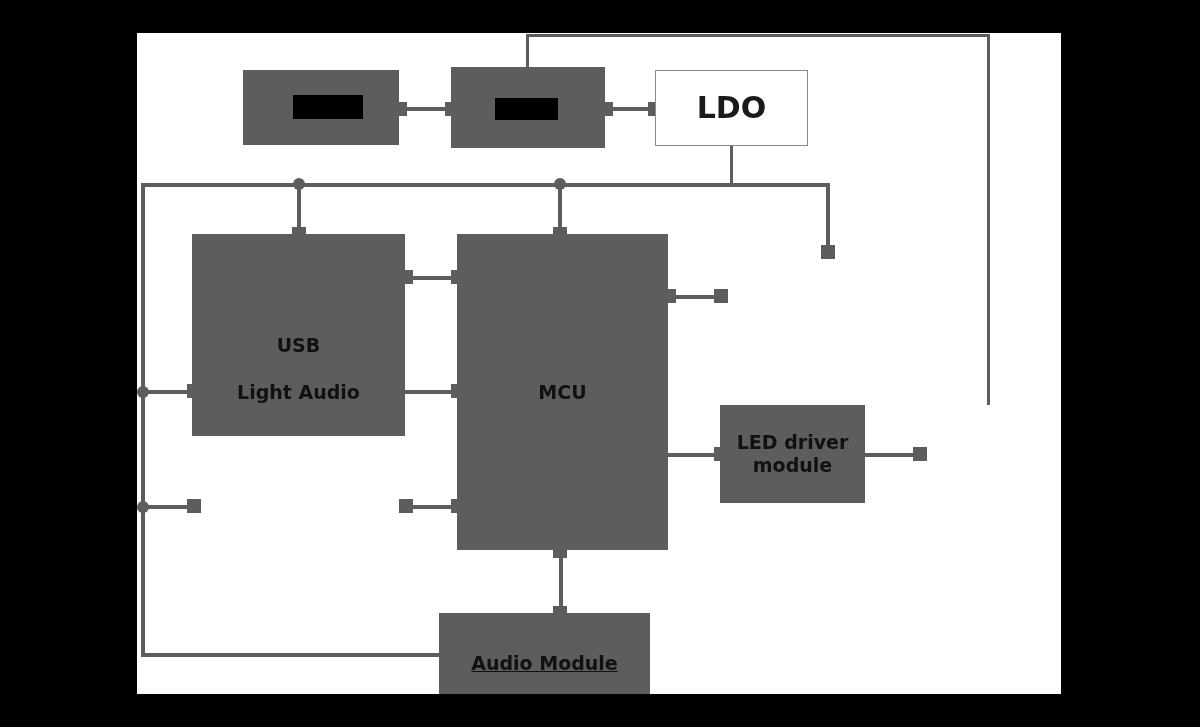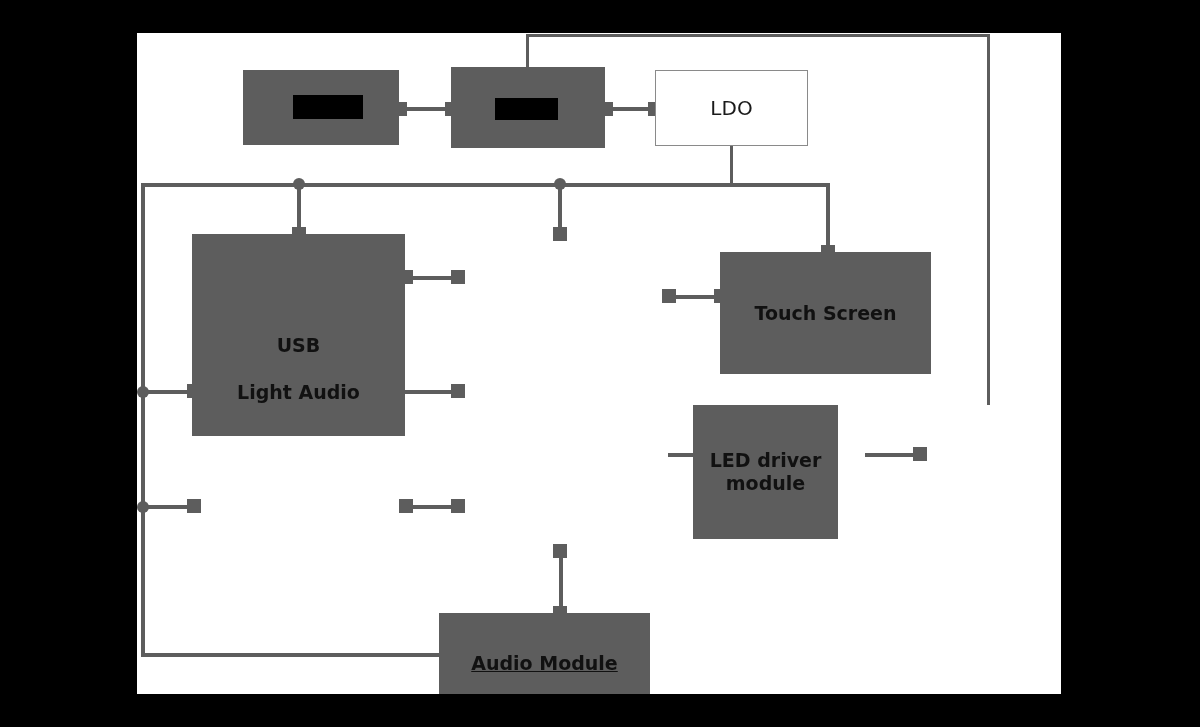--- a/index.html
+++ b/index.html
@@ -51,22 +51,22 @@
     color: #111111;
     font-weight: bold;
     font-size: 19px;
     line-height: 1.2;
     box-sizing: border-box;
   }
   .block.outline {
     background: #ffffff;
     border: 1.5px solid #8a8a8a;
     color: #1a1a1a;
-    font-weight: normal;
-    font-size: 20px;
+    font-weight: bold;
+    font-size: 30px;
   }
   .block .label {
     position: relative;
     z-index: 1;
     padding: 0 6px;
     white-space: pre-line;
   }
   
   .redaction {
     position: absolute;
@@ -172,26 +172,26 @@
 
     <div class="block" style="left:55px; top:201px; width:213px; height:123px;align-items:flex-end;">
       <span class="label">USB</span>
     </div>
 
     <div class="block" style="left:55px; top:316px; width:213px; height:87px;">
       <span class="label">Light Audio</span>
     </div>
 
 
-
-    <div class="block" style="left:583px; top:219px; width:211px; height:122px;">
-      <span class="label">Touch Screen</span>
-    </div>
-
-    <div class="block" style="left:556px; top:372px; width:145px; height:134px;">
+    <div class="block" style="left:320px; top:201px; width:211px; height:316px;">
+      <span class="label">MCU</span>
+    </div>
+
+
+    <div class="block" style="left:583px; top:372px; width:145px; height:98px;">
       <span class="label">LED driver
 module</span>
     </div>
 
 
     <div class="block" style="left:302px; top:580px; width:211px; height:100px;text-decoration:underline;">
       <span class="label">Audio Module</span>
     </div>
 
   </div>

